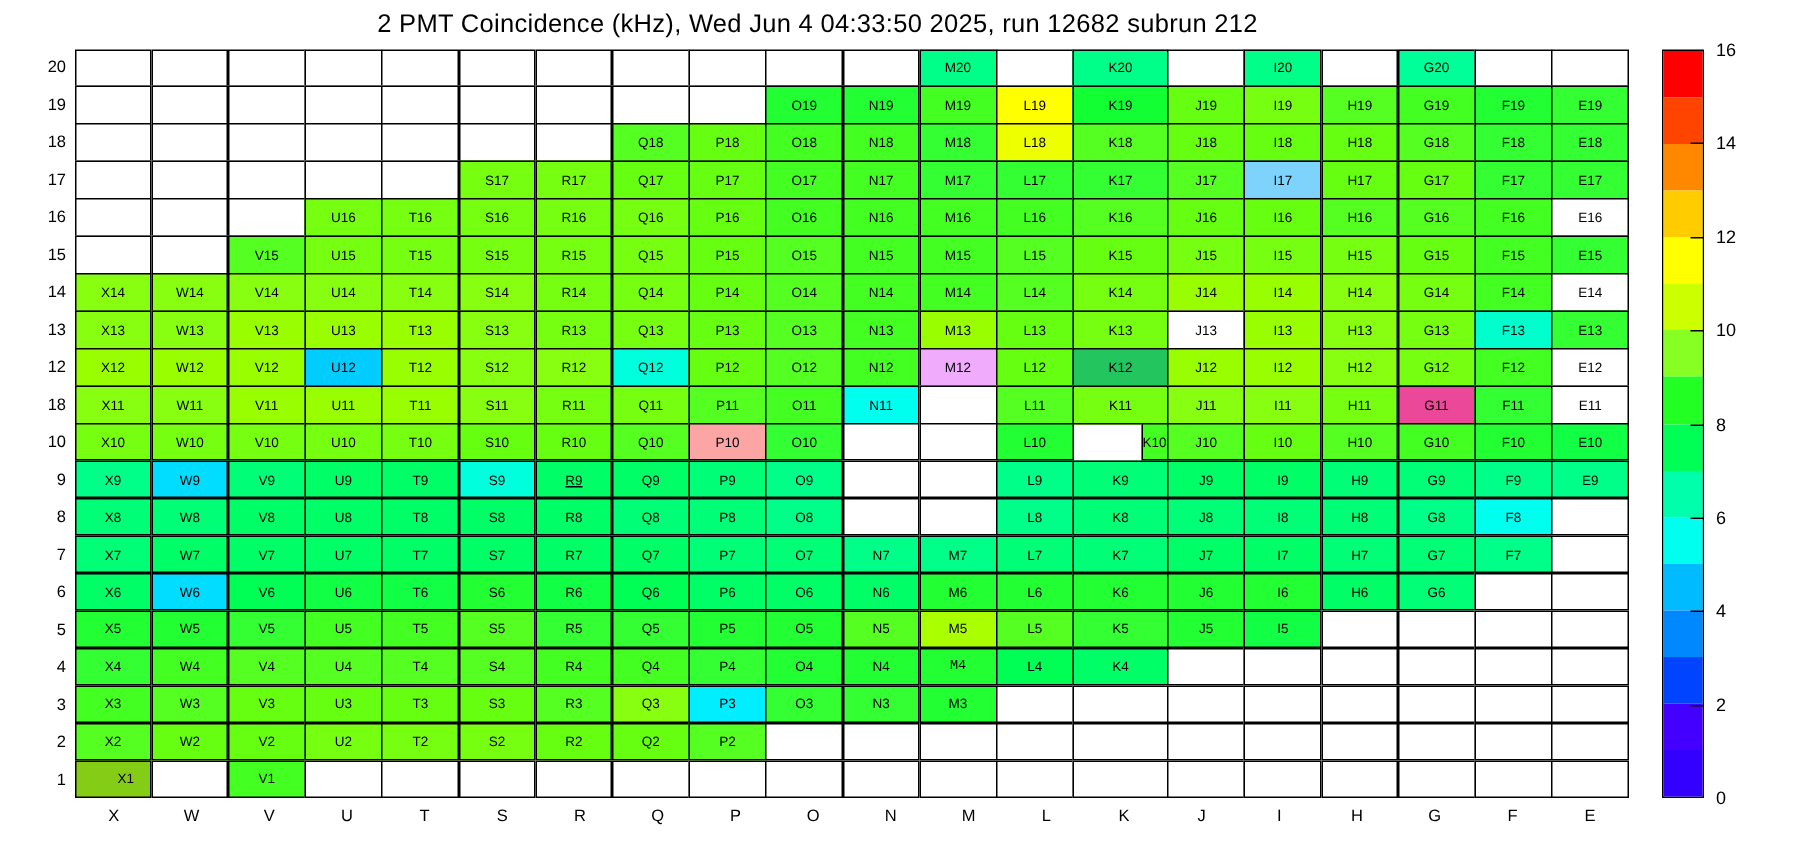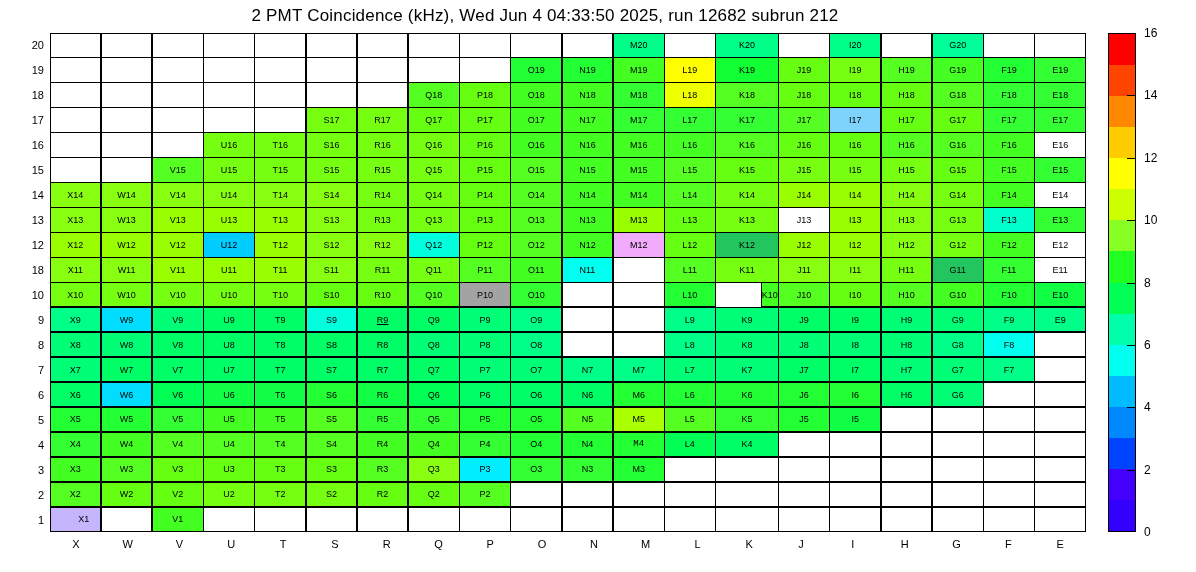--- a/index.html
+++ b/index.html
@@ -273,32 +273,32 @@
       <div class="cell" title="Q11 = 9.8" style="background: rgb(119, 255, 17);">Q11</div>
       <div class="cell" title="P11 = 9.6" style="background: rgb(85, 255, 34);">P11</div>
       <div class="cell" title="O11 = 9.5" style="background: rgb(68, 255, 34);">O11</div>
       <div class="cell" title="N11 = 6.8" style="background: rgb(0, 255, 238);">N11</div>
       <div class="cell empty"></div>
       <div class="cell" title="L11 = 9.6" style="background: rgb(85, 255, 34);">L11</div>
       <div class="cell" title="K11 = 9.8" style="background: rgb(119, 255, 17);">K11</div>
       <div class="cell" title="J11 = 9.9" style="background: rgb(136, 255, 17);">J11</div>
       <div class="cell" title="I11 = 9.9" style="background: rgb(136, 255, 17);">I11</div>
       <div class="cell" title="H11 = 9.8" style="background: rgb(119, 255, 17);">H11</div>
-      <div class="cell" title="G11 = 9.7" style="background: #22c55e;">G11</div>
+      <div class="cell" title="G11 = 9.7" style="background: #ec4899;">G11</div>
       <div class="cell" title="F11 = 9.4" style="background: rgb(51, 255, 51);">F11</div>
       <div class="cell" title="E11 = 0" style="background: rgb(255, 255, 255);">E11</div>
       <div class="cell" title="X10 = 9.8" style="background: rgb(119, 255, 17);">X10</div>
       <div class="cell" title="W10 = 9.8" style="background: rgb(119, 255, 17);">W10</div>
       <div class="cell" title="V10 = 9.8" style="background: rgb(119, 255, 17);">V10</div>
       <div class="cell" title="U10 = 9.8" style="background: rgb(119, 255, 17);">U10</div>
       <div class="cell" title="T10 = 9.8" style="background: rgb(119, 255, 17);">T10</div>
       <div class="cell" title="S10 = 9.7" style="background: rgb(102, 255, 17);">S10</div>
       <div class="cell" title="R10 = 9.7" style="background: rgb(102, 255, 17);">R10</div>
       <div class="cell" title="Q10 = 9.6" style="background: rgb(85, 255, 34);">Q10</div>
-      <div class="cell" title="P10 = 9.5" style="background: #a3a3a3;">P10</div>
+      <div class="cell" title="P10 = 9.5" style="background: #fca5a5;">P10</div>
       <div class="cell" title="O10 = 9.4" style="background: rgb(51, 255, 51);">O10</div>
       <div class="cell empty"></div>
       <div class="cell empty"></div>
       <div class="cell" title="L10 = 9.3" style="background: rgb(34, 255, 51);">L10</div>
       <div class="cell" title="K10 = 9.5" style="background: rgb(68, 255, 34); margin-left: 45px;">K10</div>
       <div class="cell" title="J10 = 9.6" style="background: rgb(85, 255, 34);">J10</div>
       <div class="cell" title="I10 = 9.7" style="background: rgb(102, 255, 17);">I10</div>
       <div class="cell" title="H10 = 9.6" style="background: rgb(85, 255, 34);">H10</div>
       <div class="cell" title="G10 = 9.5" style="background: rgb(68, 255, 34);">G10</div>
       <div class="cell" title="F10 = 9.3" style="background: rgb(34, 255, 51);">F10</div>
@@ -456,21 +456,21 @@
       <div class="cell empty"></div>
       <div class="cell empty"></div>
       <div class="cell empty"></div>
       <div class="cell empty"></div>
       <div class="cell empty"></div>
       <div class="cell empty"></div>
       <div class="cell empty"></div>
       <div class="cell empty"></div>
       <div class="cell empty"></div>
       <div class="cell empty"></div>
-      <div class="cell" title="X1 = 9.3" style="background: #c4b5fd; padding-left: 17px;">X1</div>
+      <div class="cell" title="X1 = 9.3" style="background: #84cc16; padding-left: 17px;">X1</div>
       <div class="cell empty"></div>
       <div class="cell" title="V1 = 9.4" style="background: rgb(68, 255, 34);">V1</div>
       <div class="cell empty"></div>
       <div class="cell empty"></div>
       <div class="cell empty"></div>
       <div class="cell empty"></div>
       <div class="cell empty"></div>
       <div class="cell empty"></div>
       <div class="cell empty"></div>
       <div class="cell empty"></div>

